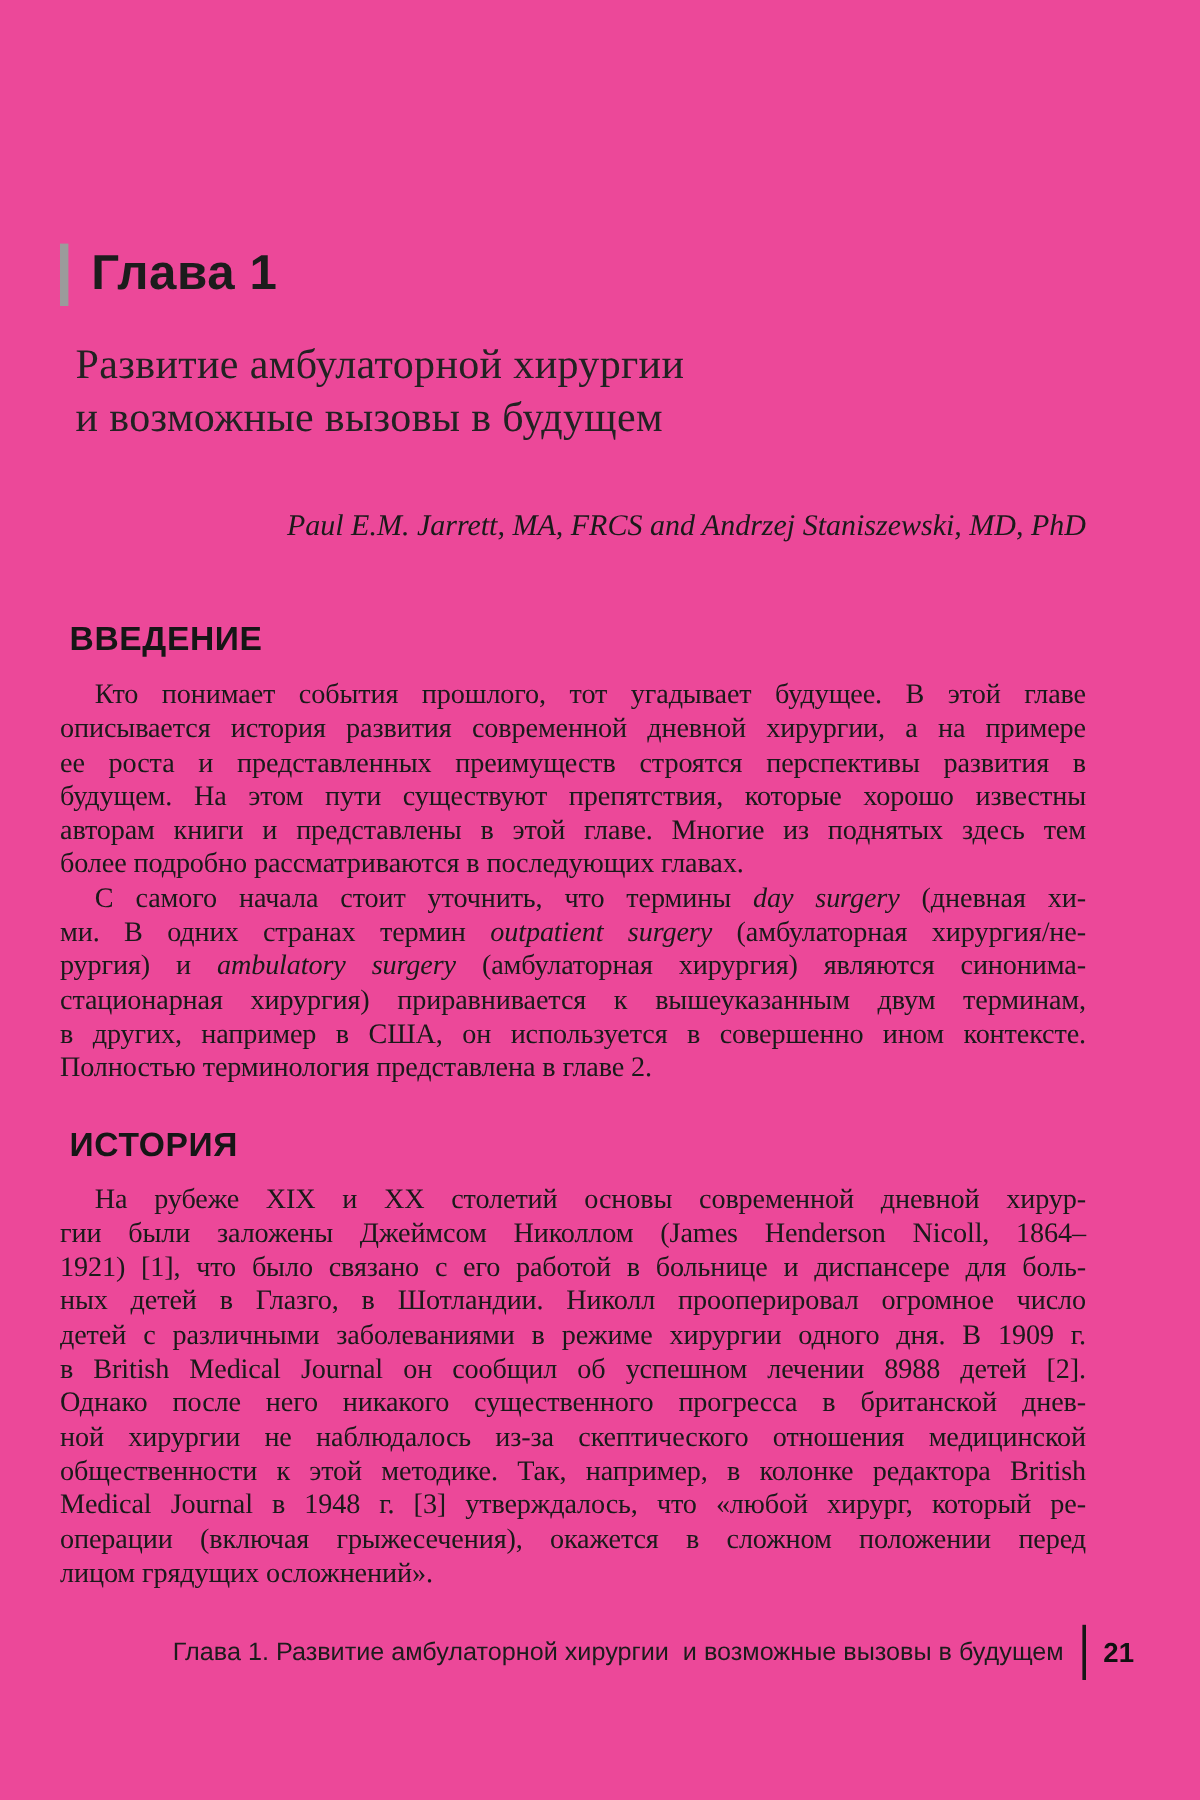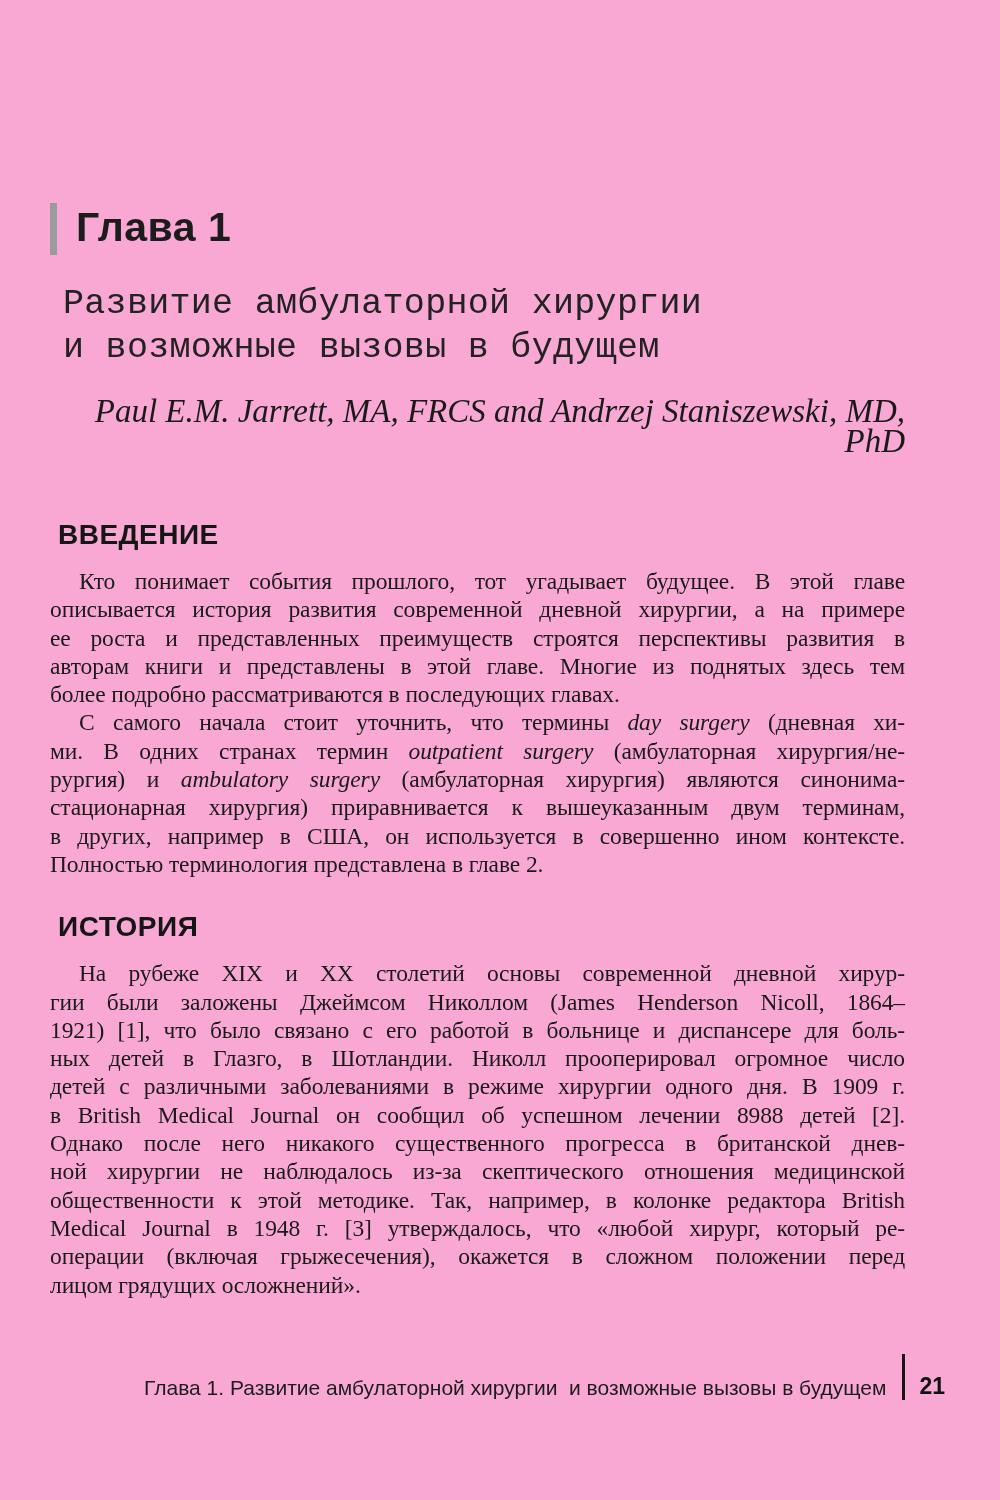--- a/index.html
+++ b/index.html
@@ -1,40 +1,40 @@
 <!DOCTYPE html>
 <html lang="ru"><head>
 <meta charset="utf-8">
 <style>
   html,body{margin:0;padding:0;background:#ffffff;}
   .page{
     position:relative;
     width:1000px;height:1500px;
-    background:#f9a8d4;
+    background:#ec4899;
     color:#1a1a1a;
     font-family:"Liberation Serif",serif;
     box-sizing:border-box;
     padding:200px 95px 0 50px;
     overflow:hidden;
   }
   
   .chapter-row{display:flex;align-items:flex-start;height:56px;margin-bottom:26px;}
   .chapter-bar{width:7px;height:52px;background:#9b9b9b;margin-top:3px;}
   .chapter-label{
     font-family:"Liberation Sans",sans-serif;
     font-weight:700;font-size:41px;line-height:54px;
     margin:0 0 0 19px;color:#1c1c1c;letter-spacing:0.5px;
   }
   .title{
-    font-family:Liberation Mono, monospace;
+    font-family:Liberation Serif, serif;
     font-weight:400;font-size:35px;line-height:44px;
-    margin:0 0 26px 13px;color:#222222;letter-spacing:0.3px;
+    margin:0 0 54px 13px;color:#222222;letter-spacing:0.3px;
   }
   .authors{
-    font-style:italic;font-size:33px;line-height:30px;
+    font-style:italic;font-size:25px;line-height:30px;
     text-align:right;margin:0 0 64px 0;color:#1a1a1a;
   }
   
   .section + .section{margin-top:34px;}
   .section-heading{
     font-family:"Liberation Sans",sans-serif;
     font-weight:700;font-size:28px;line-height:30px;
     margin:0 0 17px 8px;color:#161616;letter-spacing:0.5px;
   }
   .para{margin:0;}
@@ -42,21 +42,21 @@
     font-size:23.5px;line-height:28.3px;
     text-align:justify;text-align-last:justify;-moz-text-align-last:justify;
     letter-spacing:-0.1px;
   }
   .tline.first{text-indent:29px;}
   .tline.last{text-align-last:left;-moz-text-align-last:left;}
   .tline em{font-style:italic;}
   
   .footer{
     position:absolute;top:1354px;right:55px;
-    display:flex;align-items:flex-end;
+    display:flex;align-items:center;
     font-family:"Liberation Sans",sans-serif;color:#1c1c1c;
   }
   .running-title{font-size:21px;white-space:pre;}
   .footer-divider{width:3px;height:46px;background:#161616;margin:0 14px 0 16px;}
   .page-number{font-size:23px;font-weight:700;color:#111111;}
 </style>
 </head>
 <body>
 
 <div class="page">
@@ -73,20 +73,21 @@
     <div class="authors">Paul E.M. Jarrett, MA, FRCS and Andrzej Staniszewski, MD, PhD</div>
   </header>
 
   <main id="sections">
       <section class="section">
         <h3 class="section-heading">ВВЕДЕНИЕ</h3>
         <div class="para">
           <div class="tline first"><span>Кто понимает события прошлого, тот угадывает будущее. В этой главе</span></div>
           <div class="tline"><span>описывается история развития современной дневной хирургии, а на примере</span></div>
           <div class="tline"><span>ее роста и представленных преимуществ строятся перспективы развития в</span></div>
+          <div class="tline"><span>будущем. На этом пути существуют препятствия, которые хорошо известны</span></div>
           <div class="tline"><span>авторам книги и представлены в этой главе. Многие из поднятых здесь тем</span></div>
           <div class="tline last"><span>более подробно рассматриваются в последующих главах.</span></div>
         </div>
         <div class="para">
           <div class="tline first"><span>С самого начала стоит уточнить, что термины </span><em>day surgery</em><span> (дневная хи-</span></div>
           <div class="tline"><span>ми. В одних странах термин </span><em>outpatient surgery</em><span> (амбулаторная хирургия/не-</span></div>
           <div class="tline"><span>рургия) и </span><em>ambulatory surgery</em><span> (амбулаторная хирургия) являются синонима-</span></div>
           <div class="tline"><span>стационарная хирургия) приравнивается к вышеуказанным двум терминам,</span></div>
           <div class="tline"><span>в других, например в США, он используется в совершенно ином контексте.</span></div>
           <div class="tline last"><span>Полностью терминология представлена в главе 2.</span></div>

